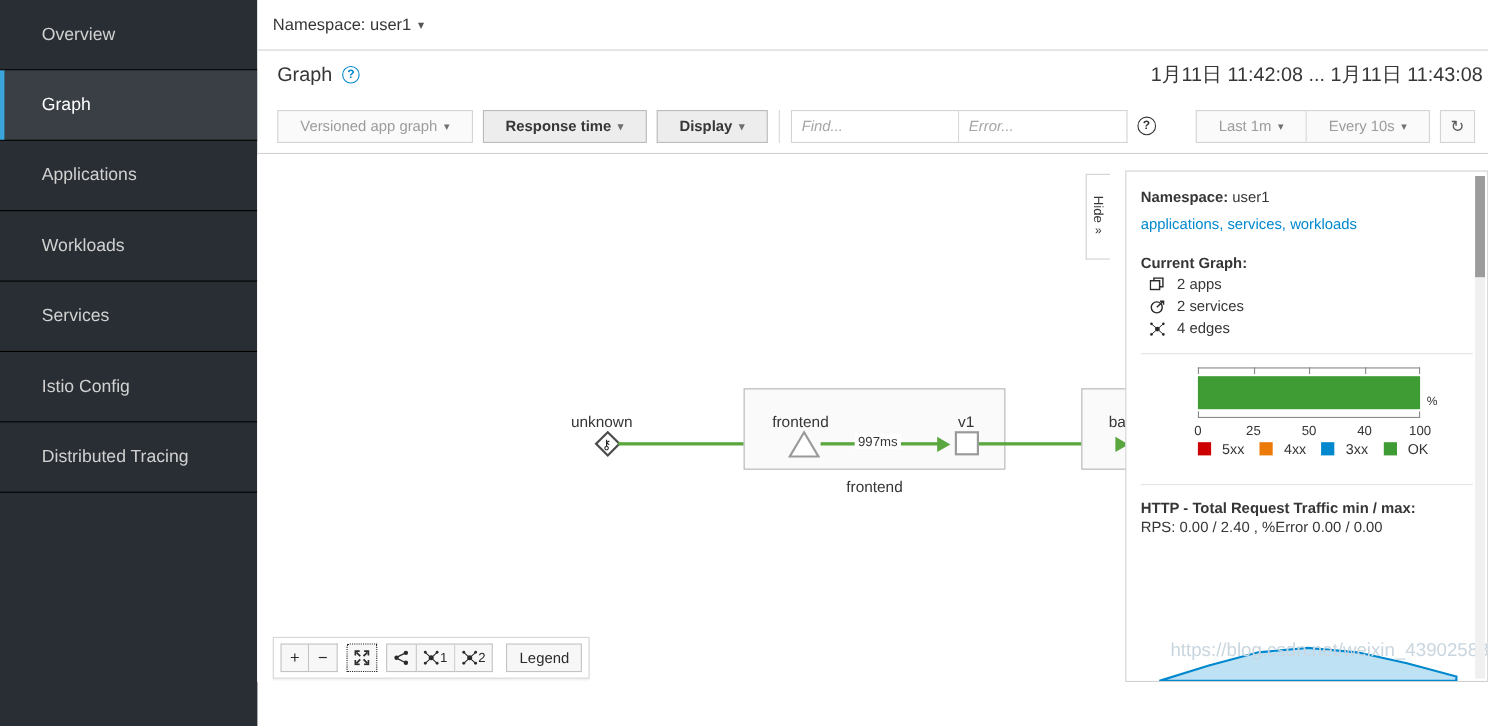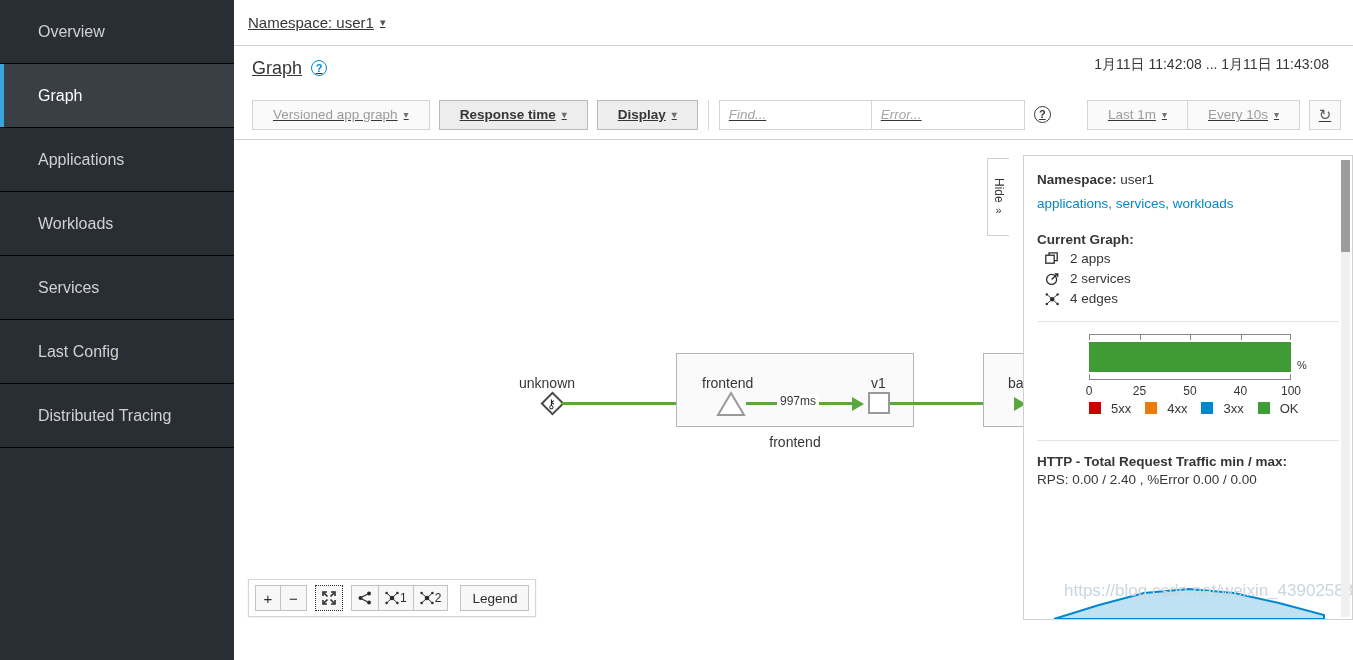--- a/index.html
+++ b/index.html
@@ -38,21 +38,21 @@
   }
   .nav-item.active::before {
     content: "";
     position: absolute;
     left: 0; top: 0; bottom: 0;
     width: 4px;
     background: #39a5dc;
   }
 
   
-  .main { flex: 1; height: 620px; position: relative; background: #fff; text-decoration: underline; }
+  .main { flex: 1; height: 620px; position: relative; background: #fff; }
 
   .ns-bar {
     height: 46px;
     display: flex; align-items: center;
     padding-left: 14px;
     border-bottom: 1px solid #d1d1d1;
     font-size: 15px;
     color: #363636;
   }
   .ns-bar .caret { margin-left: 6px; font-size: 11px; color: #555; }
@@ -67,22 +67,22 @@
   .help-circle {
     display: inline-flex; align-items: center; justify-content: center;
     width: 16px; height: 16px; margin-left: 9px;
     border-radius: 50%;
     border: 1.6px solid #0088ce;
     color: #0088ce;
     font-size: 11px; font-weight: bold;
     line-height: 1;
   }
   .timerange {
-    position: absolute; right: 24px; top: 10px;
-    font-size: 14px; color: #363636;
+    position: absolute; right: 5px; top: 10px;
+    font-size: 18px; color: #363636;
   }
 
   .toolbar {
     height: 50px;
     display: flex; align-items: center;
     padding: 0 12px 0 18px;
     border-bottom: 1px solid #d1d1d1;
     gap: 0;
   }
   .btn {
@@ -328,21 +328,21 @@
     <div class="nav-item">
       <span>Applications</span>
     </div>
     <div class="nav-item">
       <span>Workloads</span>
     </div>
     <div class="nav-item">
       <span>Services</span>
     </div>
     <div class="nav-item">
-      <span>Last Config</span>
+      <span>Istio Config</span>
     </div>
     <div class="nav-item">
       <span>Distributed Tracing</span>
     </div>
   </div>
 
   <div class="main">
 
     <div class="ns-bar">
       <span>Namespace: user1</span>

